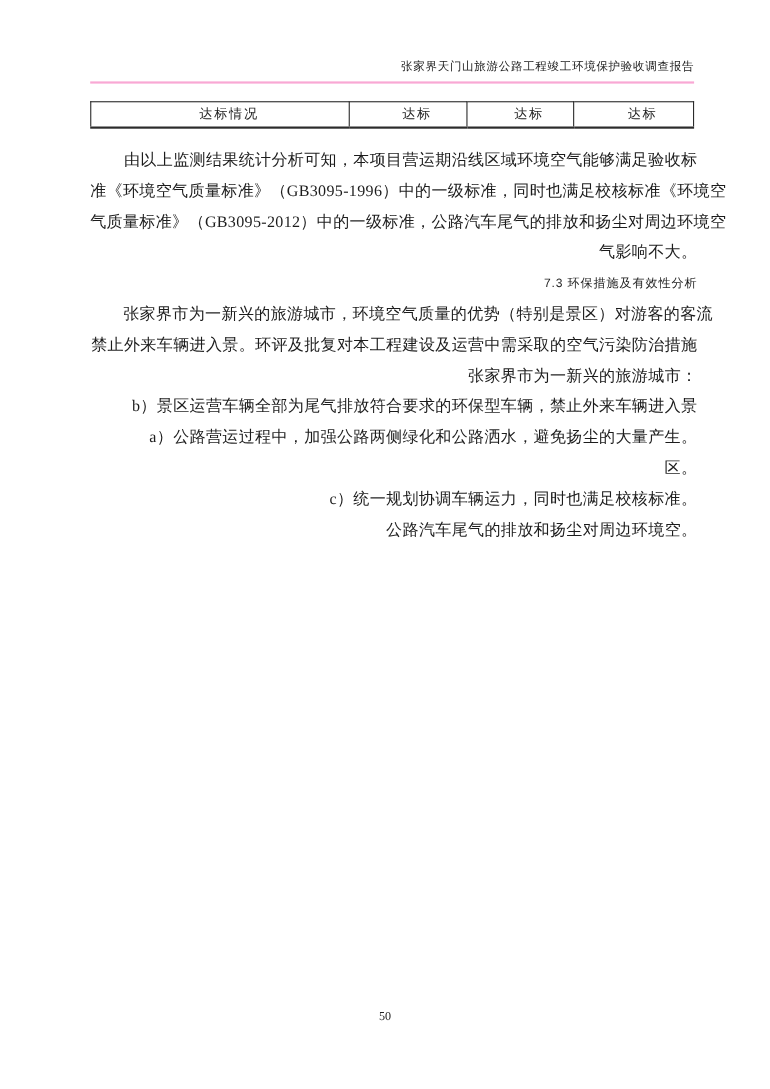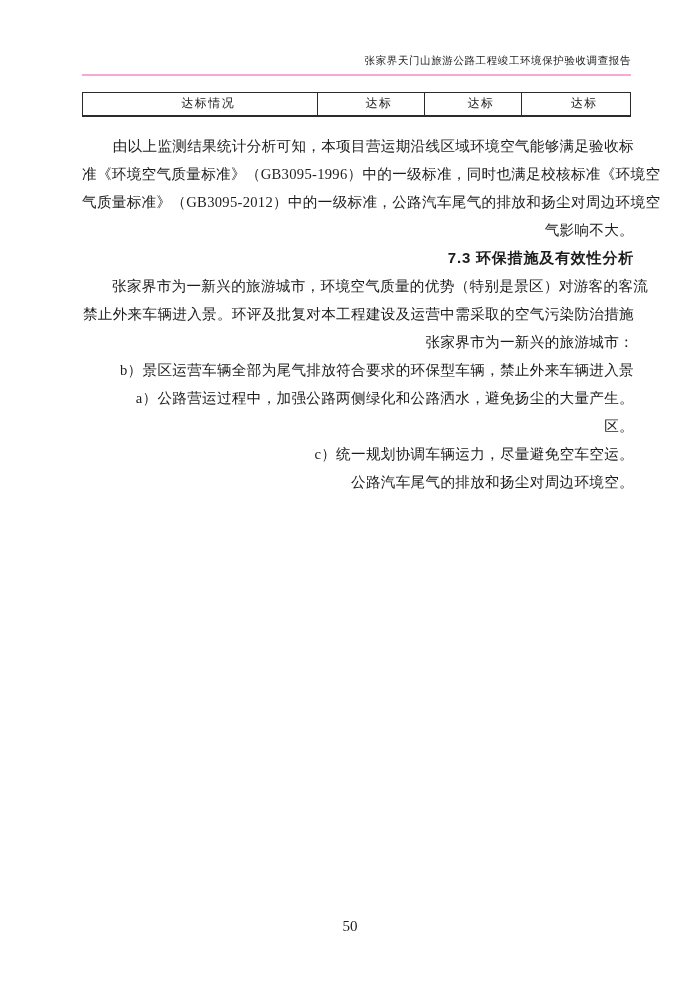--- a/index.html
+++ b/index.html
@@ -55,31 +55,31 @@
   .line {
     height:28px;
     line-height:28px;
     white-space:nowrap;
   }
   .ind { padding-left:30px; }
   .sec-heading {
     height:28px;
     line-height:28px;
     font-family:"Liberation Sans","DejaVu Sans",sans-serif;
-    font-weight:bold;
-    font-size:15px;
+    font-weight:normal;
+    font-size:11px;
     letter-spacing:0.8px;
     white-space:nowrap;
   }
   
   .footer {
     position:absolute;
     left:0; top:918px; width:700px;
     text-align:center;
-    font-size:15px;
+    font-size:11px;
     color:#222;
   }
 </style>
 </head>
 <body>
 
 <div class="page">
 
   <div class="header">
     <span>张家界天门山旅游公路工程竣工环境保护验收调查报告</span>
@@ -107,21 +107,21 @@
 
     <div class="line ind">张家界市为一新兴的旅游城市，环境空气质量的优势（特别是景区）对游客的客流</div>
     <div class="line">禁止外来车辆进入景。环评及批复对本工程建设及运营中需采取的空气污染防治措施</div>
     <div class="line">张家界市为一新兴的旅游城市：</div>
 
     <div class="line ind">b）景区运营车辆全部为尾气排放符合要求的环保型车辆，禁止外来车辆进入景</div>
 
     <div class="line ind">a）公路营运过程中，加强公路两侧绿化和公路洒水，避免扬尘的大量产生。</div>
     <div class="line">区。</div>
 
-    <div class="line ind">c）统一规划协调车辆运力，尽量避免空车空运。</div>
+    <div class="line ind">c）统一规划协调车辆运力，同时也满足校核标准。</div>
 
     <div class="line ind">公路汽车尾气的排放和扬尘对周边环境空。</div>
 
   </div>
 
   <div class="footer">
     <span>50</span>
   </div>
 
 </div>

